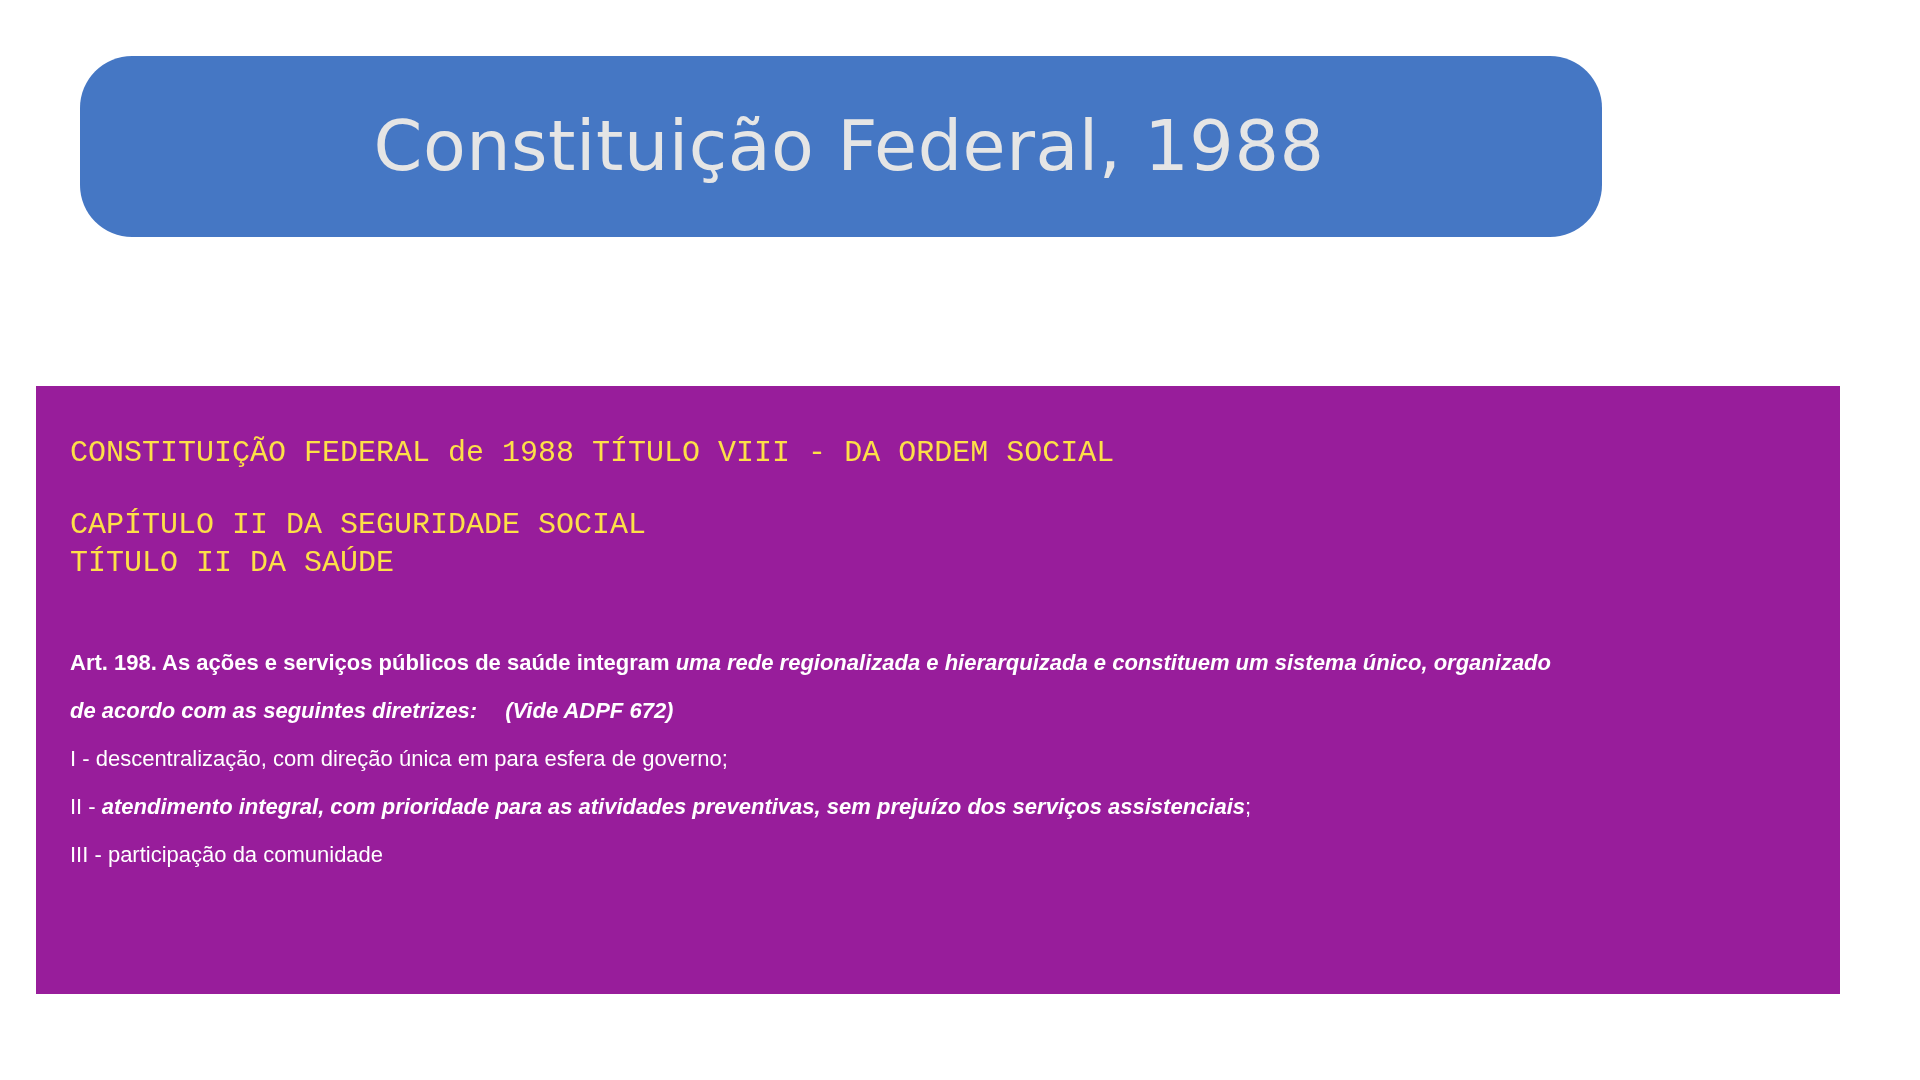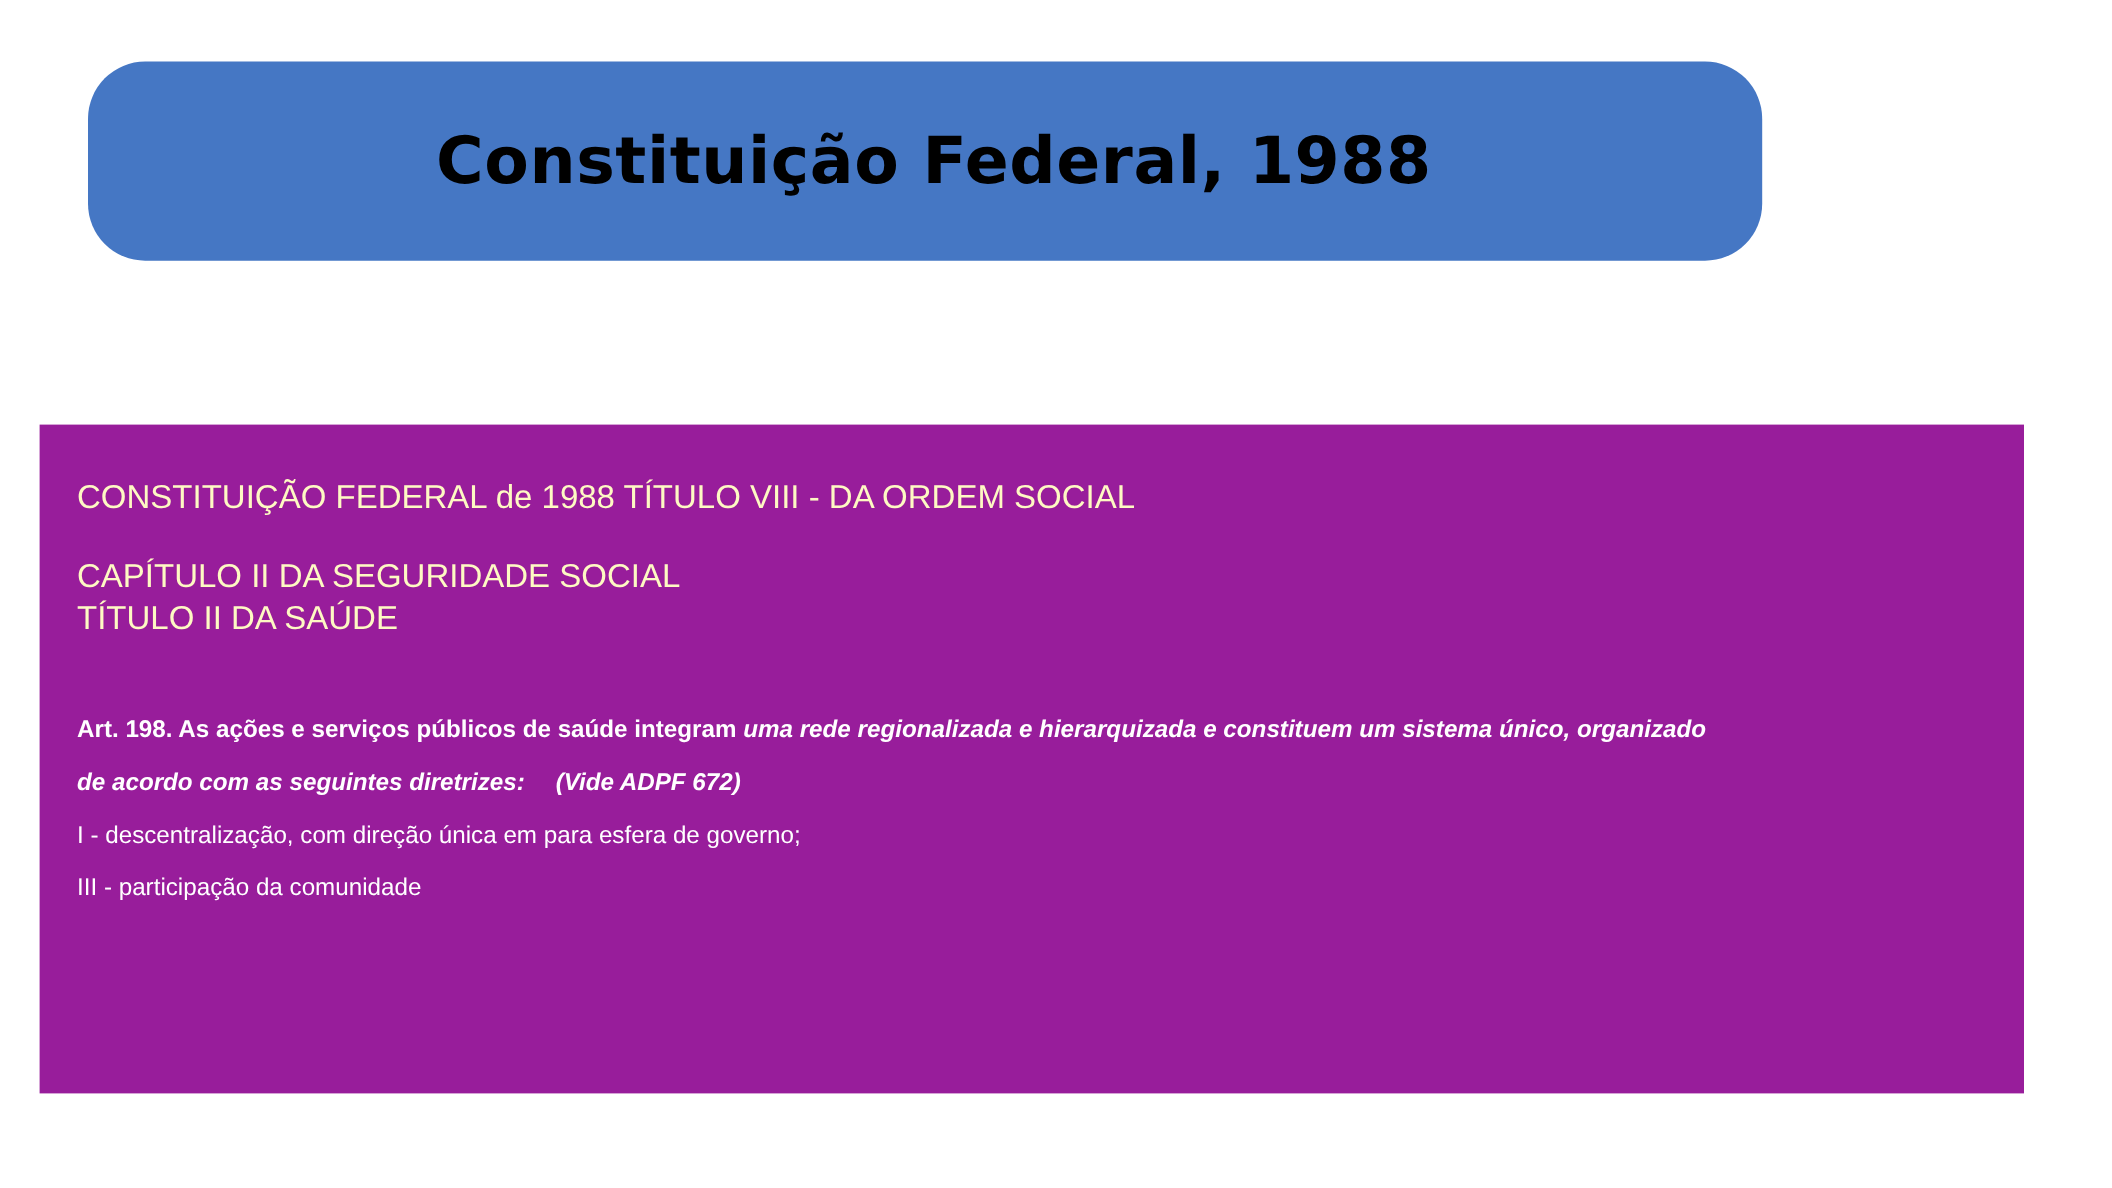--- a/index.html
+++ b/index.html
@@ -23,45 +23,45 @@
     width: 1522px;
     height: 181px;
     background: #4577C4;
     border-radius: 52px;
     box-sizing: border-box;
     display: flex;
     align-items: center;
     justify-content: center;
   }
   #title-text {
-    color: #000000;
+    color: #e5e5e5;
     font-family: "DejaVu Sans", sans-serif;
-    font-size: 59px;
-    font-weight: 700;
+    font-size: 70px;
+    font-weight: 400;
     letter-spacing: 0.5px;
     line-height: 1.1;
     white-space: nowrap;
     transform: translateX(8px);
   }
 
   
   #content-panel {
     position: absolute;
     left: 36px;
     top: 386px;
     width: 1804px;
     height: 608px;
     background: #981D9B;
     box-sizing: border-box;
     padding: 52px 40px 0 34px;
   }
 
   .heading-line {
-    color: #fef9c3;
-    font-family: Liberation Sans, sans-serif;
+    color: #fde047;
+    font-family: Liberation Mono, monospace;
     font-size: 30px;
     font-weight: 400;
     line-height: 1.0;
     white-space: nowrap;
   }
   #heading-title { margin: 0 0 0 0; }
 
   .heading-gap { height: 42px; }
 
   #heading-capitulo { margin: 0; }
@@ -103,16 +103,17 @@
   <div class="heading-line" id="heading-secao">TÍTULO II DA SAÚDE</div>
 
   <div class="body-gap"></div>
 
   <div class="body-line"><span class="b">Art. 198. As ações e serviços públicos de saúde integram </span><span class="bi">uma rede regionalizada e hierarquizada e constituem um sistema único, organizado</span></div>
 
   <div class="body-line"><span class="bi">de acordo com as seguintes diretrizes:</span><span class="spacer-wide"></span><span class="bi">(Vide ADPF 672)</span></div>
 
   <div class="body-line"><span class="reg">I - </span><span class="reg">descentralização, com direção única em para esfera de governo;</span></div>
 
+  <div class="body-line"><span class="reg">II - </span><span class="bi">atendimento integral, com prioridade para as atividades preventivas, sem prejuízo dos serviços assistenciais</span><span class="reg">;</span></div>
 
   <div class="body-line"><span class="reg">III - </span><span class="reg">participação da comunidade</span></div>
 
 </div>
 
 </body></html>

